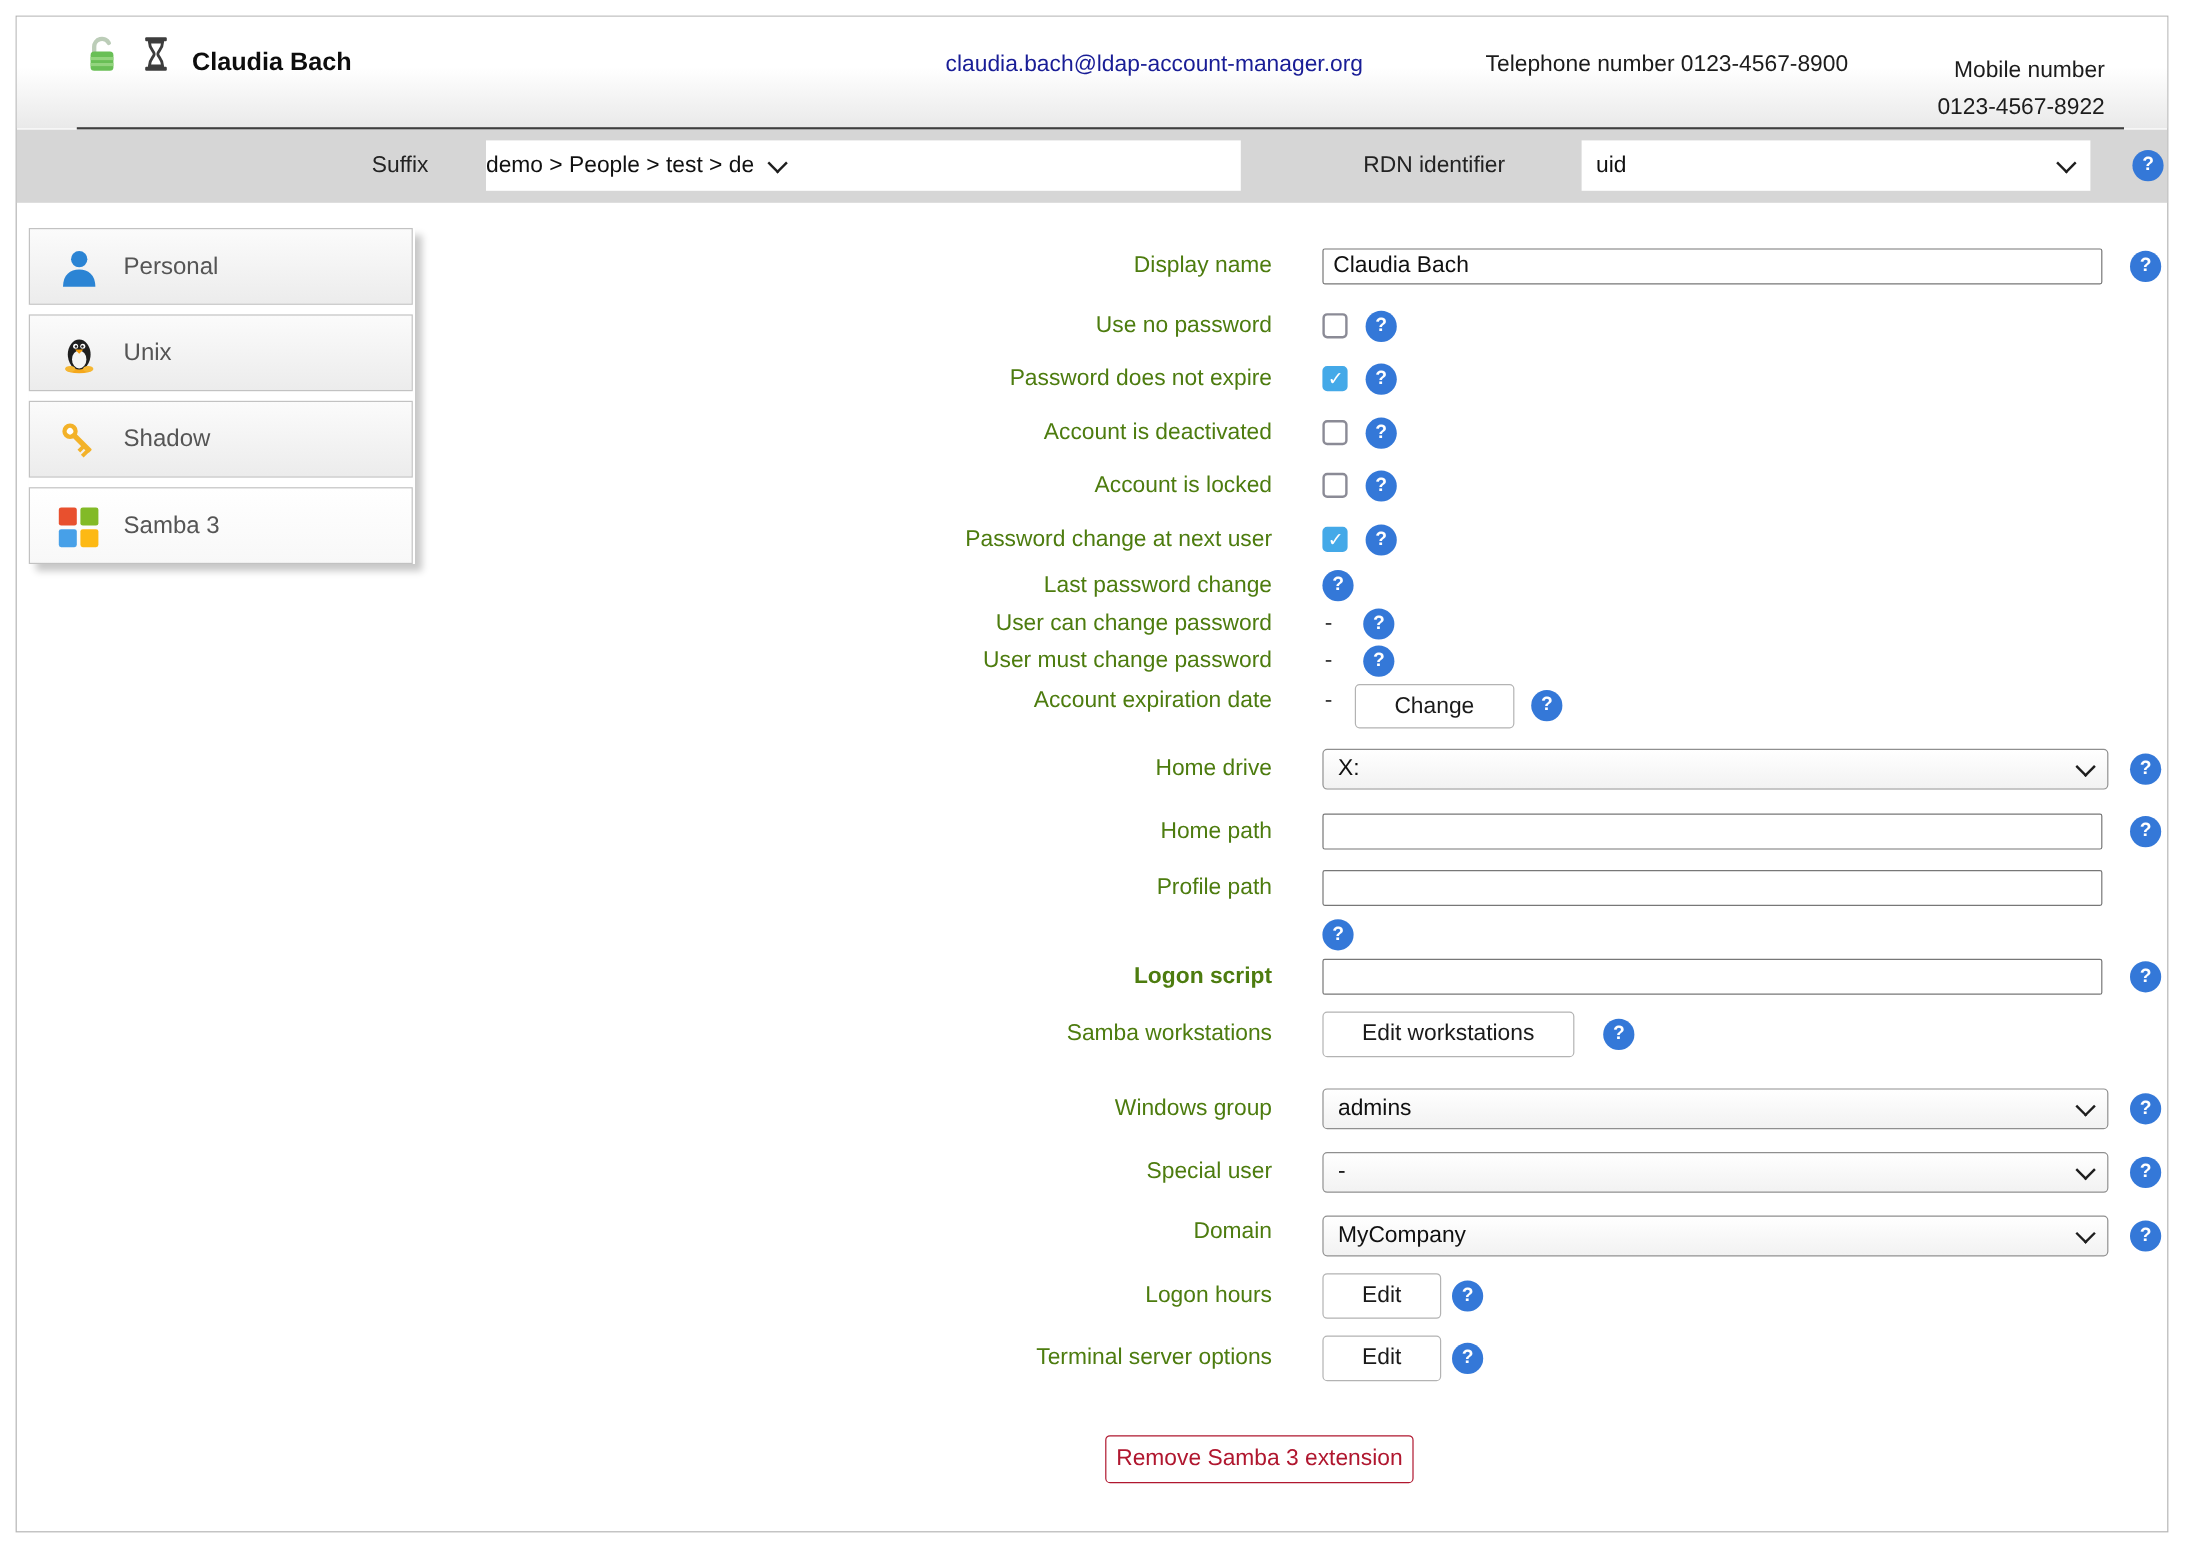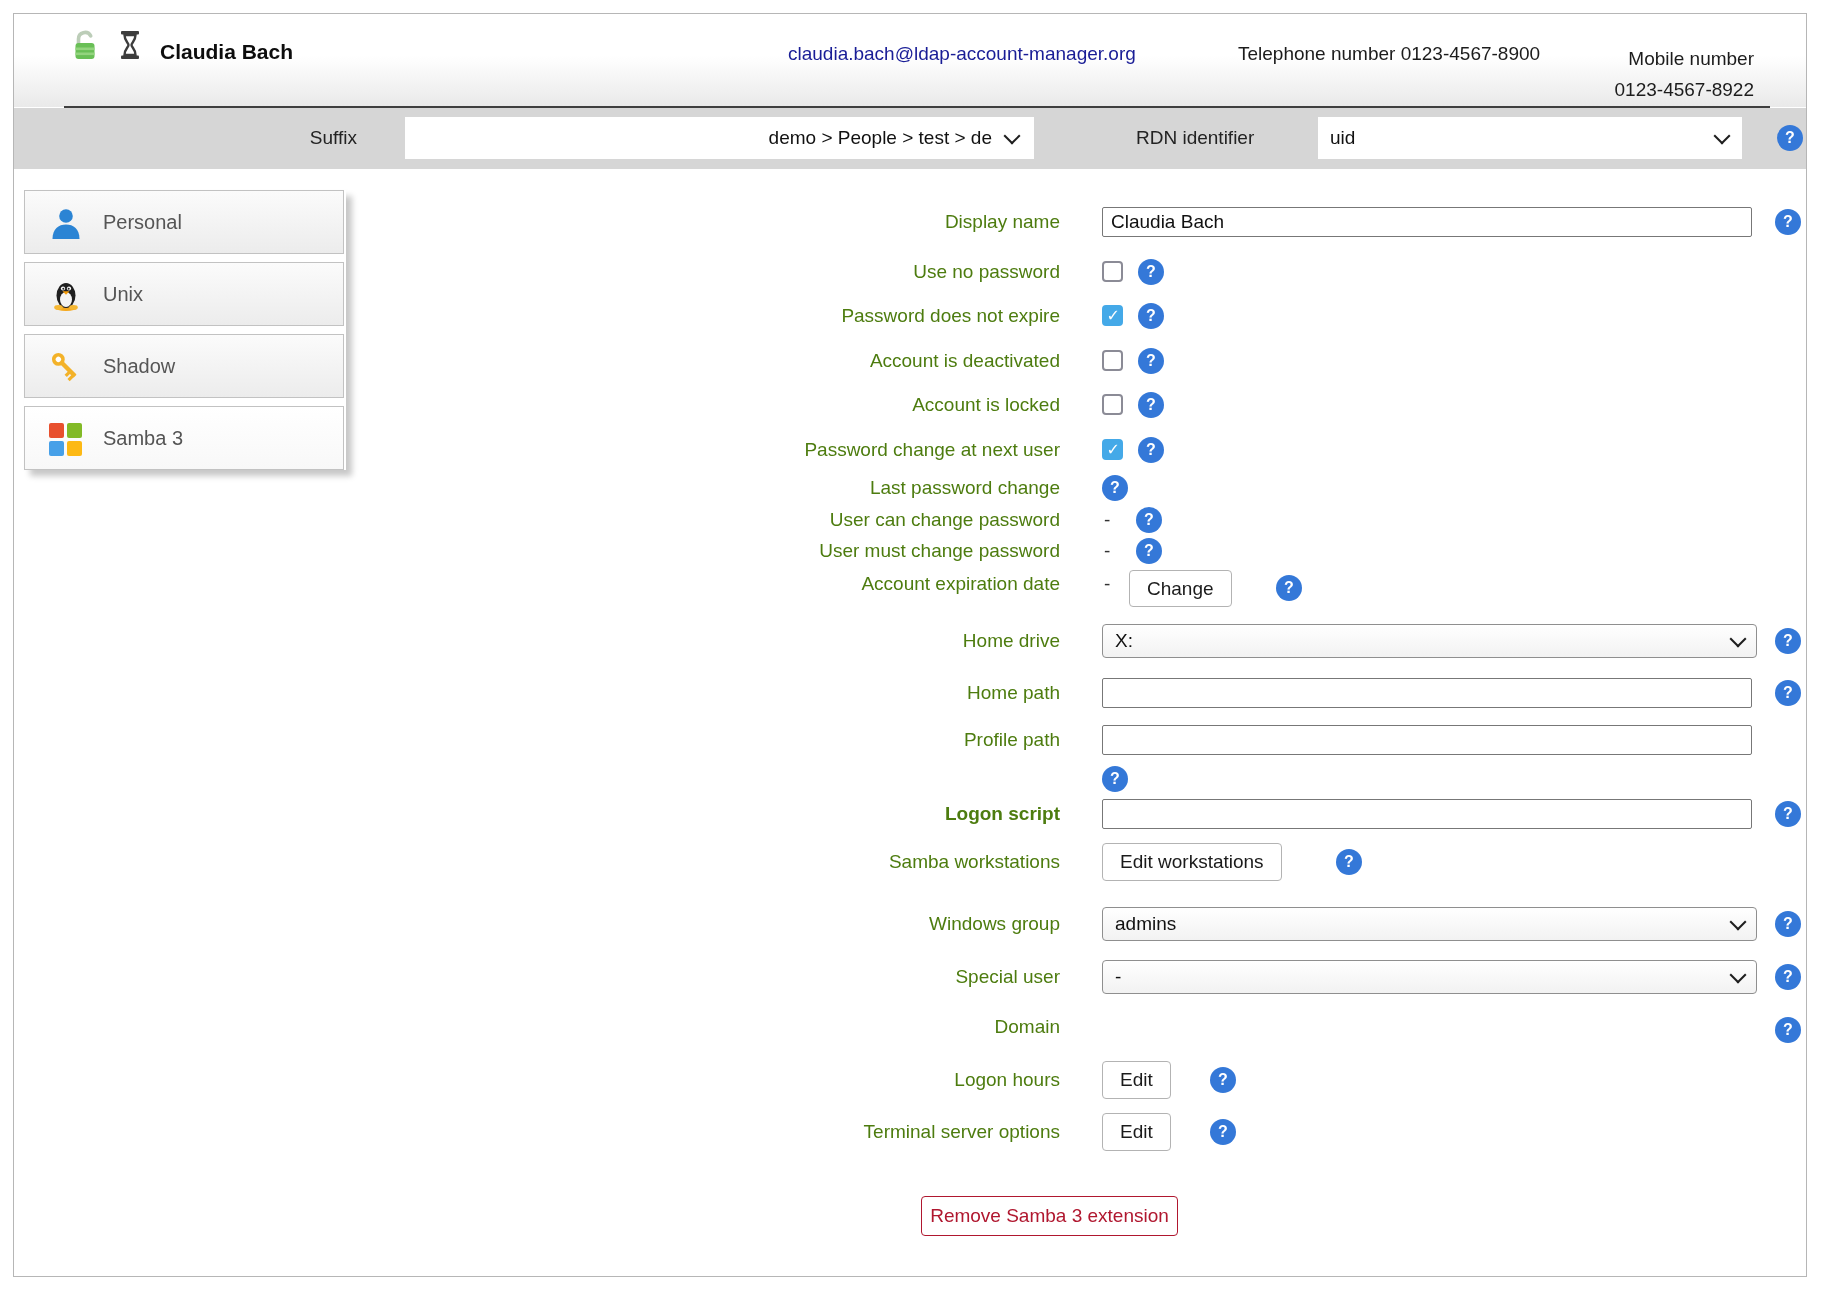--- a/index.html
+++ b/index.html
@@ -34,21 +34,21 @@
   
   .flabel{position:absolute;left:300px;width:746px;text-align:right;font-size:19px;color:#4d7c0f;line-height:22px;white-space:nowrap;}
   .tinput{position:absolute;left:1088px;width:650px;height:30px;border:1px solid #777;border-radius:2px;font-size:19px;padding:0 8px;box-sizing:border-box;font-family:inherit;color:#111;background:#fff;}
   .selbox{position:absolute;left:1088px;width:655px;height:34px;border:1px solid #8f8f8f;border-radius:4px;background:linear-gradient(#ffffff,#f2f2f2);padding:0 12px;}
   .selbox .txt{flex:1;}
   .cb{position:absolute;left:1088px;width:21px;height:21px;border:2px solid #8b8b96;border-radius:4px;background:#fff;box-sizing:border-box;cursor:pointer;}
   .cb.checked{background:#44a9e8;border-color:#44a9e8;}
   .cb.checked::after{content:"\2713";position:absolute;left:2.5px;top:-1px;color:#fff;font-size:16px;font-weight:bold;}
   .help{position:absolute;width:26px;height:26px;border-radius:50%;background:#3478d8;color:#fff;font-size:16px;font-weight:bold;display:flex;align-items:center;justify-content:center;cursor:pointer;}
   .dash{position:absolute;font-size:19px;color:#333;line-height:22px;}
-  .btn{position:absolute;display:flex;align-items:center;justify-content:center;background:#fff;border:1px solid #b3b3b3;border-radius:4px;font-size:19px;color:#1b1b1b;padding:0 17px;box-sizing:border-box;cursor:pointer;white-space:nowrap;font-family:inherit;}
+  .btn{position:absolute;display:flex;align-items:center;justify-content:center;background:#fff;border:1px solid #b3b3b3;border-radius:4px;font-size:19px;color:#1b1b1b;padding:0 32px;box-sizing:border-box;cursor:pointer;white-space:nowrap;font-family:inherit;}
   .btn.danger{color:#b0172f;border-color:#b0172f;}
 </style>
 </head>
 <body>
 
 <div class="page">
 
   <div class="header">
     <span class="hicon" style="left:58px;top:15px;">
       <svg width="26" height="34" viewBox="0 0 26 34">
@@ -70,21 +70,21 @@
     <span class="phone">Telephone number 0123-4567-8900</span>
     <div class="mobile">
       <div>Mobile number</div>
       <div>0123-4567-8922</div>
     </div>
   </div>
 
   <div class="hline"></div>
   <div class="suffixbar"></div>
   <div class="bar-label" style="left:140px;top:113px;width:203px;text-align:right;">Suffix</div>
-  <div class="sel flat" style="left:391px;width:629px;justify-content:flex-end;padding-right:16px;gap:14px;">
+  <div class="sel flat" style="left:391px;width:629px;padding-right:16px;gap:14px;">
     <span class="txt">demo &gt; People &gt; test &gt; de</span>
     <span class="chev"></span>
   </div>
   <div class="bar-label" style="left:1122px;top:113px;width:141px;">RDN identifier</div>
   <div class="sel flat" style="left:1304px;width:424px;padding:0 14px 0 12px;gap:14px;">
     <span class="txt" style="flex:1;">uid</span>
     <span class="chev"></span>
   </div>
   <div class="help" style="left:1763px;top:111px;">?</div>
 
@@ -216,20 +216,24 @@
     <span class="chev"></span>
   </div>
   <div class="help" style="left:1761px;top:897px;">?</div>
 
   <div class="sel selbox" style="top:946px;">
     <span class="txt">-</span>
     <span class="chev"></span>
   </div>
   <div class="help" style="left:1761px;top:950px;">?</div>
 
+  <div class="sel selbox" style="top:999px;">
+    <span class="txt">MyCompany</span>
+    <span class="chev"></span>
+  </div>
   <div class="help" style="left:1761px;top:1003px;">?</div>
 
   <button class="btn" style="left:1088px;top:1047px;height:38px;">Edit</button>
   <div class="help" style="left:1196px;top:1053px;">?</div>
 
   <button class="btn" style="left:1088px;top:1099px;height:38px;">Edit</button>
   <div class="help" style="left:1196px;top:1105px;">?</div>
 
   <button class="btn danger" style="left:907px;top:1182px;width:257px;height:40px;">Remove Samba 3 extension</button>
 

